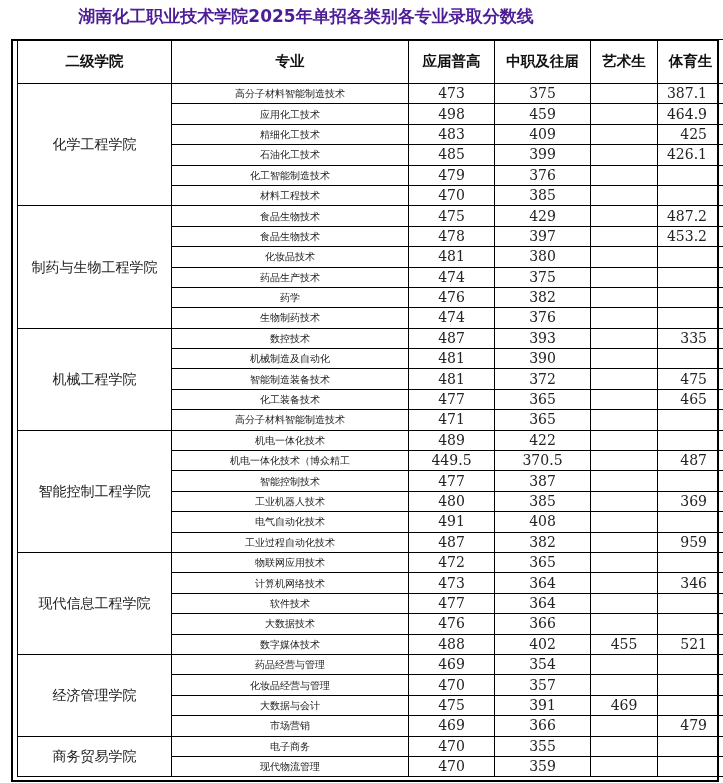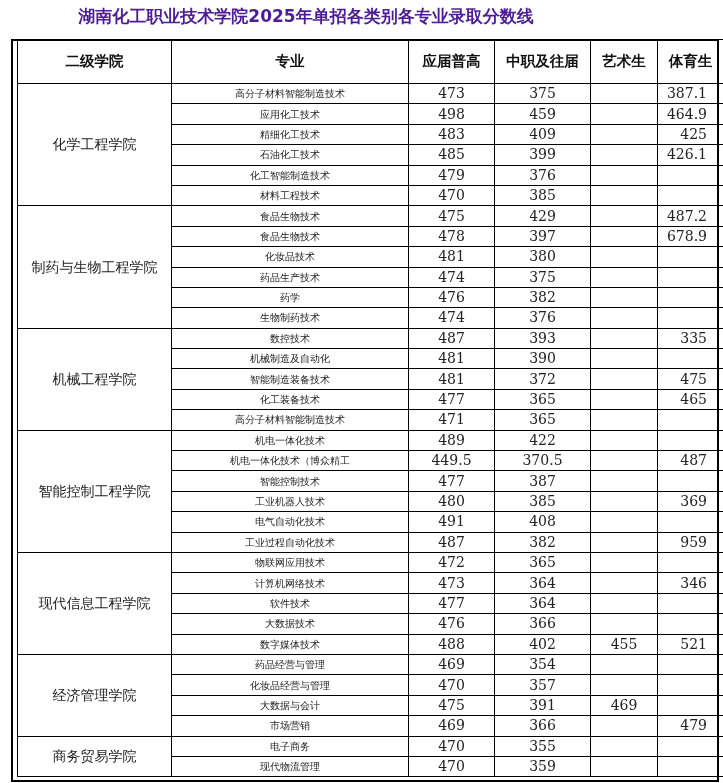--- a/index.html
+++ b/index.html
@@ -96,21 +96,21 @@
         <td class="num">475</td>
         <td class="num">429</td>
         <td class="num"></td>
         <td class="num sport">487.2</td>
       </tr>
       <tr>
         <td class="major">食品生物技术</td>
         <td class="num">478</td>
         <td class="num">397</td>
         <td class="num"></td>
-        <td class="num sport">678.9</td>
+        <td class="num sport">453.2</td>
       </tr>
       <tr>
         <td class="major">化妆品技术</td>
         <td class="num">481</td>
         <td class="num">380</td>
         <td class="num"></td>
         <td class="num sport"></td>
       </tr>
       <tr>
         <td class="major">药品生产技术</td>

